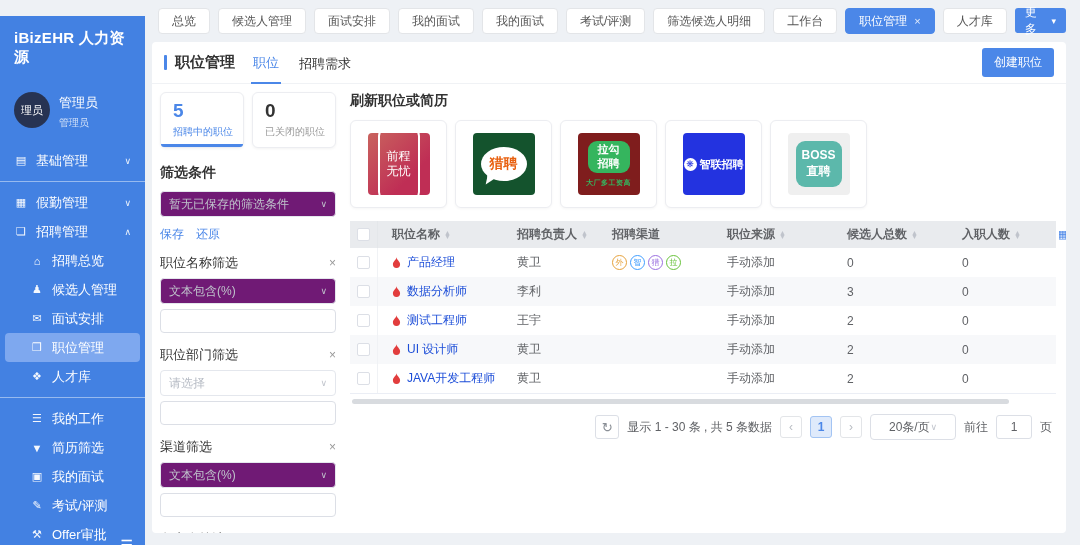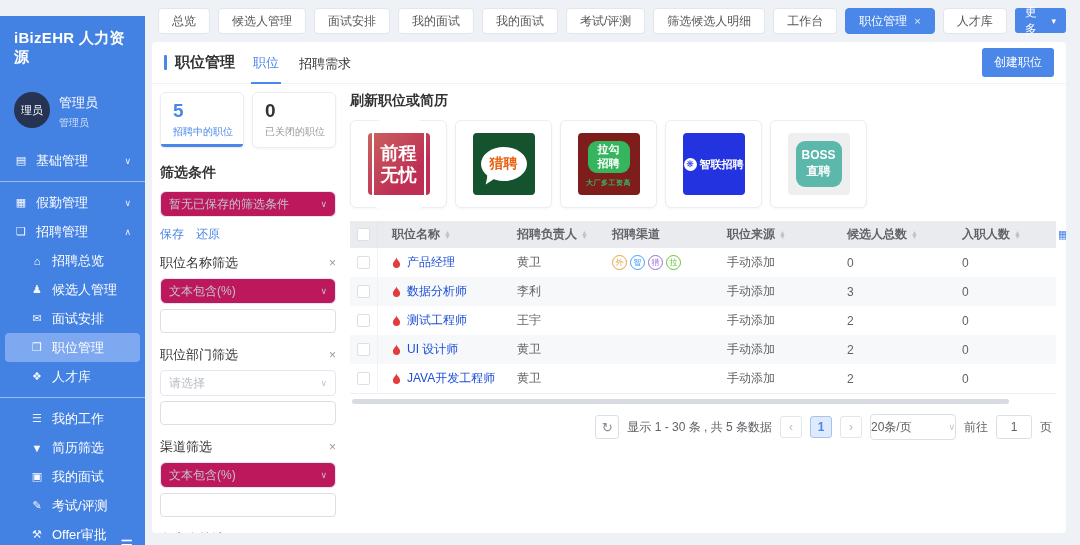--- a/index.html
+++ b/index.html
@@ -43,37 +43,37 @@
   .filter-col { width:182px; flex:none; padding-right:6px; }
   .stats { display:flex; gap:8px; margin-bottom:16px; }
   .stat-card { width:86px; height:56px; background:#fff; border:1px solid #ecedf1; border-radius:6px; padding:7px 0 0 12px; position:relative; box-shadow:0 1px 3px rgba(0,0,0,.05); cursor:pointer; }
   .stat-val { font-size:19px; font-weight:bold; }
   .stat-lab { font-size:10px; margin-top:3px; }
   .stat-on .stat-val,.stat-on .stat-lab { color:#4b87e8; }
   .stat-on::after { content:""; position:absolute; left:0; right:0; bottom:0; height:3px; background:#4b87e8; border-radius:0 0 6px 6px; }
   .stat-off .stat-val { color:#333; } .stat-off .stat-lab { color:#999; }
   .sec-title { font-size:14px; font-weight:bold; margin:2px 0 9px; }
   .sel { height:26px; border:1px solid #e4e7ed; border-radius:4px; display:flex; align-items:center; justify-content:space-between; padding:0 8px; font-size:12px; cursor:pointer; }
-  .sel-gray { background:#be185d; color:#bfc3cb;border-radius:6px; }
+  .sel-gray { background:#701a75; color:#bfc3cb; }
   .sel-white { background:#fff; color:#b7bcc5; }
   .sel .schev { color:#c0c4cc; font-size:9px; }
   .links { display:flex; gap:12px; margin:9px 0 11px; }
   .blue-link { color:#4b87e8; font-size:12px; cursor:pointer; }
   .fg { margin-bottom:13px; }
   .fg-head { display:flex; align-items:center; justify-content:space-between; font-size:13px; color:#333; margin-bottom:6px; }
   .fg-x { color:#999; font-size:12px; cursor:pointer; }
   .inp { width:100%; height:24px; border:1px solid #dcdfe6; border-radius:4px; background:#fff; margin-top:5px; padding:0 6px; font-size:12px; outline:none; }
   
   .content-col { flex:1; min-width:0; padding-left:8px; }
   .refresh-title { font-size:14px; font-weight:bold; margin:0 0 10px; }
   .channel-row { display:flex; gap:8px; margin-bottom:13px; }
   .ch-card { width:97px; height:88px; background:#fff; border:1px solid #ecedf1; border-radius:6px; display:flex; align-items:center; justify-content:center; box-shadow:0 1px 3px rgba(0,0,0,.04); cursor:pointer; }
   .logo-box { width:62px; height:62px; border-radius:4px; display:flex; align-items:center; justify-content:center; }
   .lg-qcwy { background:linear-gradient(135deg,#c9635e 0%,#bf2e55 70%); }
-  .qcwy-frame { border:2px solid #fff; border-radius:9px; padding:20px 7px; color:#fff; font-size:18px; font-weight:bold; line-height:1.25; text-align:center; }
+  .qcwy-frame { border:2px solid #fff; border-radius:9px; padding:20px 7px; color:#fff; font-size:12px; font-weight:normal; line-height:1.25; text-align:center; }
   .lg-liepin { background:#14532d; }
   .lp-bubble { width:46px; height:34px; background:#fff; border-radius:50%; display:flex; align-items:center; justify-content:center; color:#e8600f; font-size:14px; font-weight:bold; position:relative; }
   .lp-bubble::after { content:""; position:absolute; left:6px; bottom:-5px; width:0; height:0; border:7px solid transparent; border-top-color:#fff; border-left-color:#fff; transform:rotate(12deg); }
   .lg-lagou { background:#7f1d1d; flex-direction:column; }
   .lgo-bubble { width:42px; height:32px; background:#35b55e; border-radius:9px; color:#fff; font-size:11px; font-weight:bold; line-height:1.25; display:flex; align-items:center; justify-content:center; text-align:center; }
   .lgo-tag { color:#35b55e; font-size:7px; font-weight:bold; margin-top:5px; letter-spacing:.5px; }
   .lg-zhilian { background:#2333e0; gap:3px; }
   .zl-dot { width:13px; height:13px; background:#fff; border-radius:50%; color:#2333e0; font-size:9px; display:flex; align-items:center; justify-content:center; flex:none; }
   .zl-text { color:#fff; font-size:11px; font-weight:bold; white-space:nowrap; }
   .lg-boss { background:#efefef; }
@@ -94,21 +94,21 @@
   .b-orange{color:#e6a23c;} .b-blue{color:#409eff;} .b-purple{color:#9a6fe0;} .b-green{color:#67c23a;}
   .extra-cell { padding:0; display:flex; justify-content:flex-end; }
   .col-icon { color:#4b87e8; font-size:11px; margin-right:2px; }
   .t-bottom { border-top:1px solid #ebeef5; }
   .hscroll { height:5px; background:#d8dbdf; border-radius:3px; width:93%; margin:5px 0 10px 2px; }
   
   .pager { display:flex; justify-content:flex-end; align-items:center; gap:8px; color:#606266; font-size:12px; padding-right:4px; }
   .pg-btn { width:24px; height:24px; border:1px solid #dcdfe6; border-radius:3px; background:#fff; display:flex; align-items:center; justify-content:center; color:#8a8f96; cursor:pointer; font-size:13px; }
   .pg-arrow { width:22px; height:22px; border:1px solid #e3e5e8; border-radius:3px; background:#fff; display:flex; align-items:center; justify-content:center; color:#b8bcc2; cursor:pointer; }
   .pg-page { width:22px; height:22px; background:#dfeafb; border:1px solid #a3c4f3; border-radius:3px; color:#4b87e8; font-weight:bold; display:flex; align-items:center; justify-content:center; cursor:pointer; }
-  .pg-size { width:86px; height:26px; border:1px solid #dcdfe6; border-radius:4px; background:#fff; display:flex; align-items:center; justify-content:space-between; padding:0 0; cursor:pointer; }
+  .pg-size { width:86px; height:26px; border:1px solid #dcdfe6; border-radius:4px; background:#fff; display:flex; align-items:center; justify-content:space-between; padding:0 18px; cursor:pointer; }
   .pg-size .schev { color:#c0c4cc; font-size:9px; }
   .goto-inp { width:36px; height:24px; border:1px solid #dcdfe6; border-radius:3px; text-align:center; font-size:12px; color:#606266; outline:none; }
 </style>
 </head>
 <body>
 
 <aside class="sidebar">
   <div class="logo">iBizEHR 人力资源</div>
   <div class="userbox">
     <div class="avatar">理员</div>

